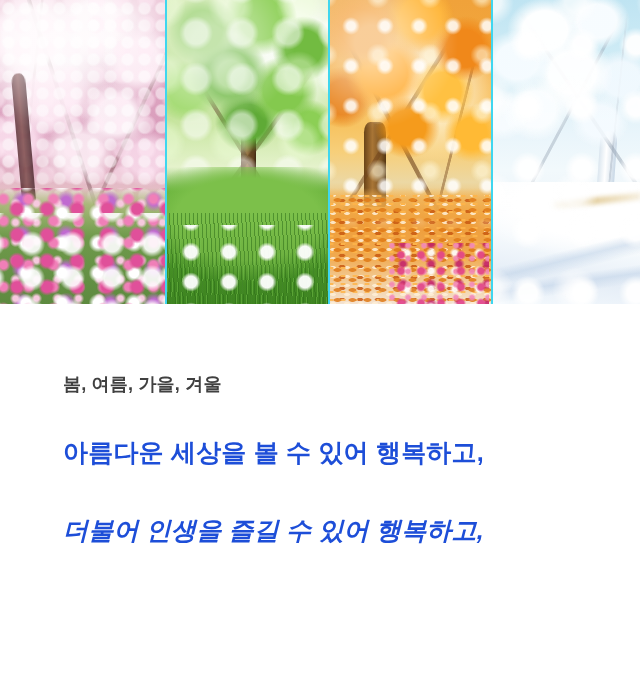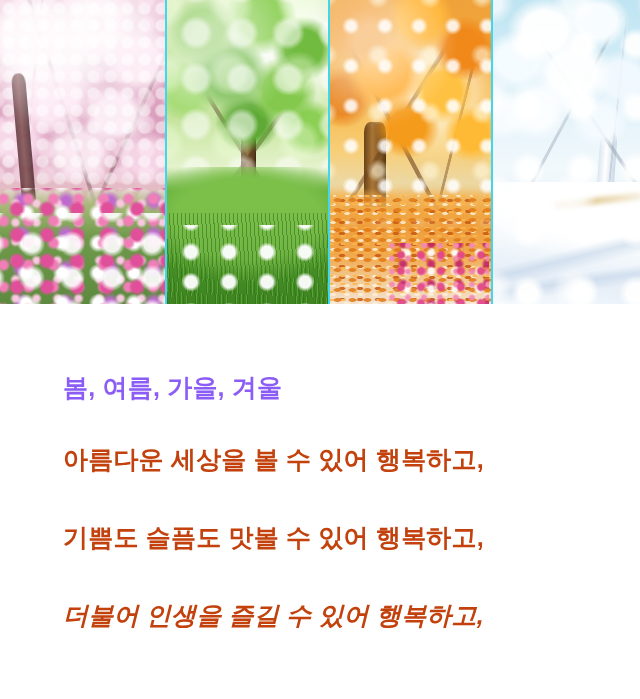--- a/index.html
+++ b/index.html
@@ -379,27 +379,27 @@
     background: #ffffff;
   }
   .poem-line {
     margin: 0;
     padding-left: 63px;
     font-weight: 700;
     letter-spacing: .2px;
     white-space: nowrap;
   }
   .poem-heading {
-    color: #8b5cf6;
-    font-size: 25px;
+    color: #404040;
+    font-size: 18px;
     line-height: 1;
     padding-top: 71px;
   }
   .poem-body {
-    color: #c2410c;
+    color: #1d4ed8;
     font-size: 25px;
     line-height: 1;
     padding-top: 47px;
   }
   .poem-body.l2 { padding-top: 53px; }
   .poem-body.l3 { padding-top: 53px; font-style: italic; }
 </style>
 </head>
 <body>
 
@@ -456,15 +456,14 @@
     <div class="winter-goldrim"></div>
     <div class="layer winter-shadows"></div>
     <div class="layer snowflakes"></div>
   </div>
 
 </div>
 
 <div class="text-block">
   <p class="poem-line poem-heading">봄, 여름, 가을, 겨울</p>
   <p class="poem-line poem-body l1">아름다운 세상을 볼 수 있어 행복하고,</p>
-  <p class="poem-line poem-body l2">기쁨도 슬픔도 맛볼 수 있어 행복하고,</p>
   <p class="poem-line poem-body l3">더불어 인생을 즐길 수 있어 행복하고,</p>
 </div>
 
 </body></html>

